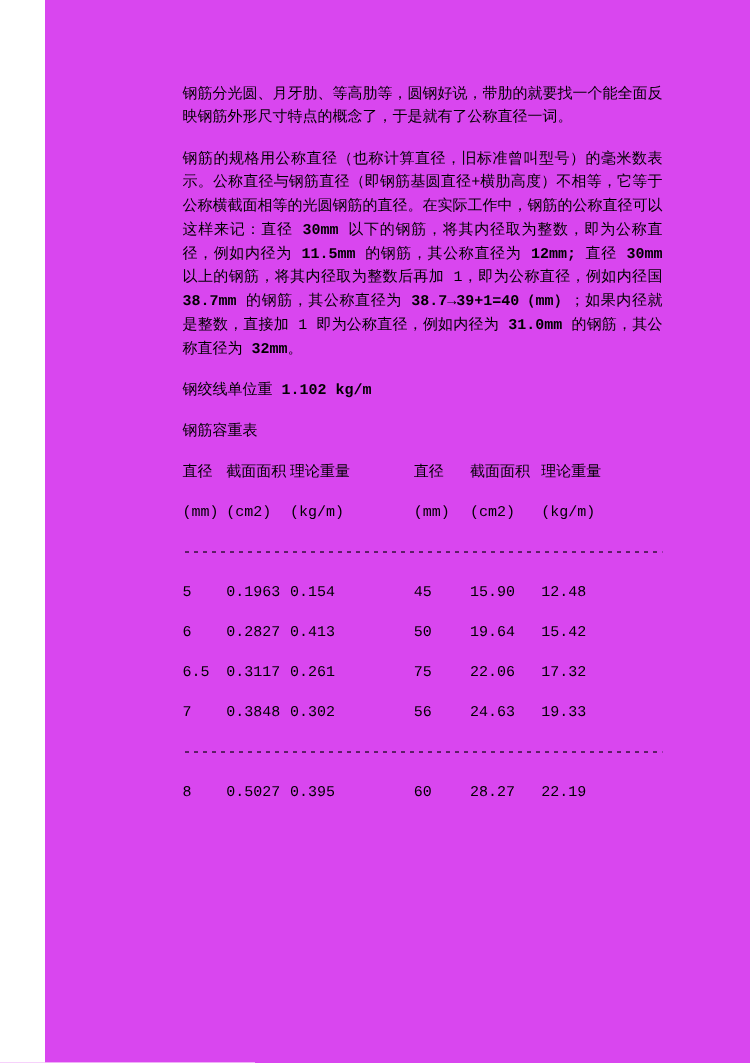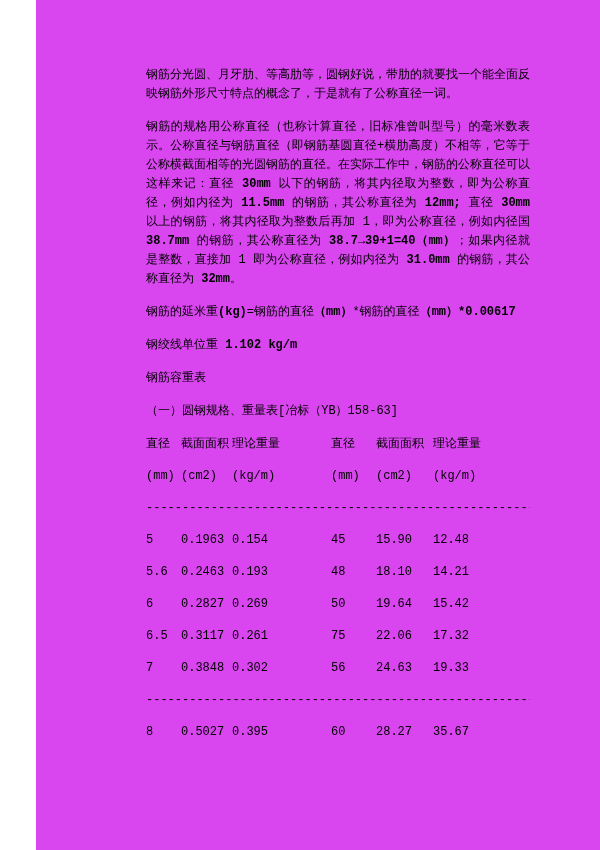--- a/index.html
+++ b/index.html
@@ -60,28 +60,26 @@
 </head>
 <body>
 
 <div class="page">
 
   <p class="para"><span>钢筋分光圆、月牙肋、等高肋等，圆钢好说，带肋的就要找一个能全面反映钢筋外形尺寸特点的概念了，于是就有了公称直径一词。</span></p>
 
   <p class="para"><span>钢筋的规格用公称直径（也称计算直径，旧标准曾叫型号）的毫米数表示。公称直径与钢筋直径（即钢筋基圆直径+横肋高度）不相等，它等于公称横截面相等的光圆钢筋的直径。在实际工作中，钢筋的公称直径可以这样来记：直径 </span><b>30mm</b><span> 以下的钢筋，将其内径取为整数，即为公称直径，例如内径为 </span><b>11.5mm</b><span> 的钢筋，其公称直径为 </span><b>12mm;</b><span> 直径 </span><b>30mm</b><span> 以上的钢筋，将其内径取为整数后再加 1，即为公称直径，例如内径国 </span><b>38.7mm</b><span> 的钢筋，其公称直径为 </span><b>38.7→39+1=40（mm）</b><span>；如果内径就是整数，直接加 1 即为公称直径，例如内径为 </span><b>31.0mm</b><span> 的钢筋，其公称直径为 </span><b>32mm</b><span>。</span></p>
 
 
-  <p class="para"><span>钢筋的延米重</span><b>(kg)</b><span>=钢筋的直径</span><b>（mm）</b><span>*钢筋的直径</span><b>（mm）</b><b>*0.00617</b></p>
 
 
   <p class="para"><span>钢绞线单位重 </span><b>1.102 kg/m</b></p>
 
   <p class="para"><span>钢筋容重表</span></p>
 
-  <p class="para"><span>（一）圆钢规格、重量表[冶标（YB）158-63]</span></p>
 
   <div class="weight-table">
 
     <div class="trow">
       <span class="c c1">直径</span>
       <span class="c c2">截面面积</span>
       <span class="c c3">理论重量</span>
       <span class="c c4">直径</span>
       <span class="c c5">截面面积</span>
       <span class="c c6">理论重量</span>
@@ -100,33 +98,25 @@
 
     <div class="trow">
       <span class="c c1">5</span>
       <span class="c c2">0.1963</span>
       <span class="c c3">0.154</span>
       <span class="c c4">45</span>
       <span class="c c5">15.90</span>
       <span class="c c6">12.48</span>
     </div>
 
-    <div class="trow">
-      <span class="c c1">5.6</span>
-      <span class="c c2">0.2463</span>
-      <span class="c c3">0.193</span>
-      <span class="c c4">48</span>
-      <span class="c c5">18.10</span>
-      <span class="c c6">14.21</span>
-    </div>
 
     <div class="trow">
       <span class="c c1">6</span>
       <span class="c c2">0.2827</span>
-      <span class="c c3">0.269</span>
+      <span class="c c3">0.413</span>
       <span class="c c4">50</span>
       <span class="c c5">19.64</span>
       <span class="c c6">15.42</span>
     </div>
 
     <div class="trow">
       <span class="c c1">6.5</span>
       <span class="c c2">0.3117</span>
       <span class="c c3">0.261</span>
       <span class="c c4">75</span>
@@ -144,17 +134,17 @@
     </div>
 
     <div class="divider">--------------------------------------------------------------------------------------------------------</div>
 
     <div class="trow">
       <span class="c c1">8</span>
       <span class="c c2">0.5027</span>
       <span class="c c3">0.395</span>
       <span class="c c4">60</span>
       <span class="c c5">28.27</span>
-      <span class="c c6">35.67</span>
+      <span class="c c6">22.19</span>
     </div>
 
   </div>
 </div>
 
 </body></html>

